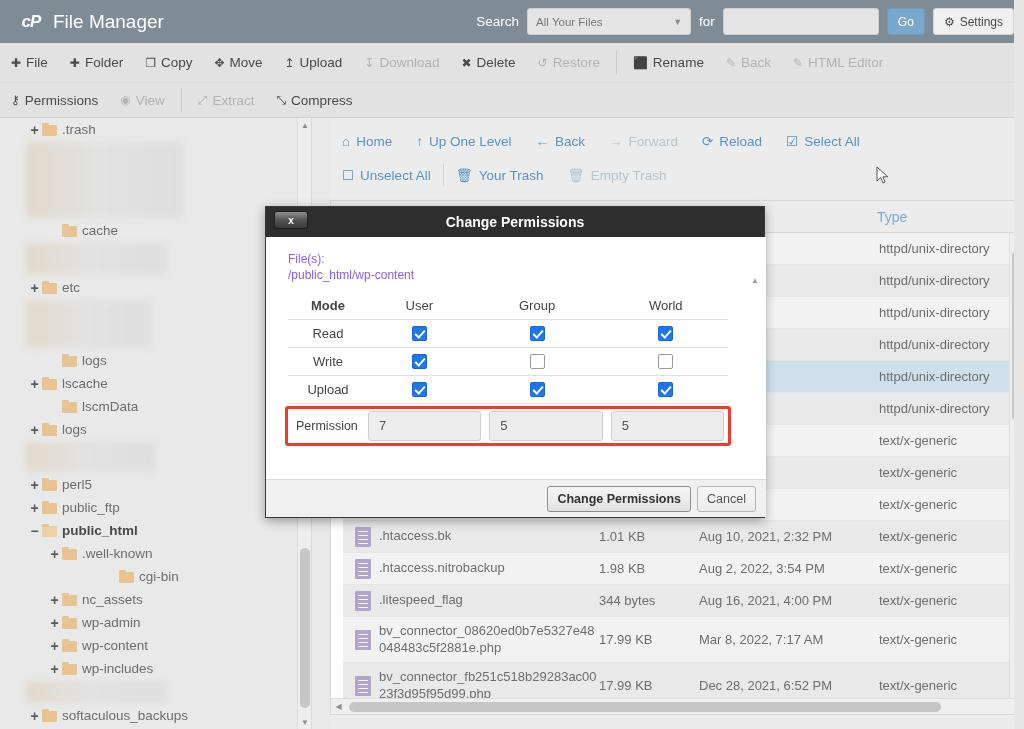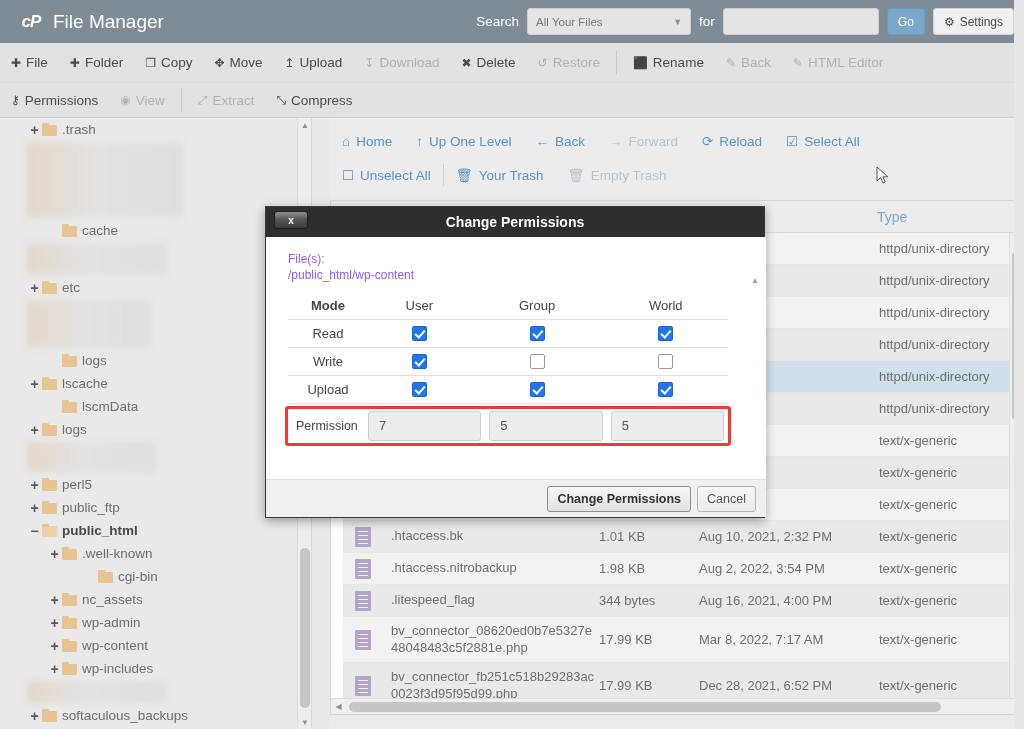--- a/index.html
+++ b/index.html
@@ -161,21 +161,21 @@
   }
   .ficon::before {
     content:""; position:absolute; inset:0;
     background:#b3a5c9; border-radius:1px;
   }
   .ficon::after {
     content:""; position:absolute; left:3px; top:4px; width:10px; height:1.5px;
     background:#f4f2f8;
     box-shadow:0 4px 0 #f4f2f8, 0 8px 0 #f4f2f8, 0 12px 0 0 #f4f2f8;
   }
-  .fname { padding-left:20px; line-height:1.25; word-break:break-all; }
+  .fname { padding-left:8px; line-height:1.25; word-break:break-all; }
   .list-vscroll {
     position:absolute; right:0; top:32px; width:15px; height:466px;
     background:#eeeeee; border-left:1px solid #dedede;
   }
   .list-vscroll .arw { position:absolute; left:0; width:15px; height:15px;
     font-size:8px; color:#8e8e8e; display:flex; align-items:center; justify-content:center; }
   .list-vscroll .arw.up { top:0; } .list-vscroll .arw.dn { bottom:0; }
   .list-vscroll .thumb { position:absolute; left:2px; top:18px; width:11px; height:170px;
     background:#c6c6c6; border-radius:5px; }
   .list-hscroll {
@@ -412,21 +412,21 @@
         <div class="tnode sel" style="padding-left: 28px;">
           <span class="toggle">−</span>
           <span class="fldr open"></span>
           <span>public_html</span>
         </div>
         <div class="tnode" style="padding-left: 48px;">
           <span class="toggle">+</span>
           <span class="fldr"></span>
           <span>.well-known</span>
         </div>
-        <div class="tnode" style="padding-left: 84px;">
+        <div class="tnode" style="padding-left: 105px;">
           <span class="toggle empty">+</span>
           <span class="fldr"></span>
           <span>cgi-bin</span>
         </div>
         <div class="tnode" style="padding-left: 48px;">
           <span class="toggle">+</span>
           <span class="fldr"></span>
           <span>nc_assets</span>
         </div>
         <div class="tnode" style="padding-left: 48px;">

